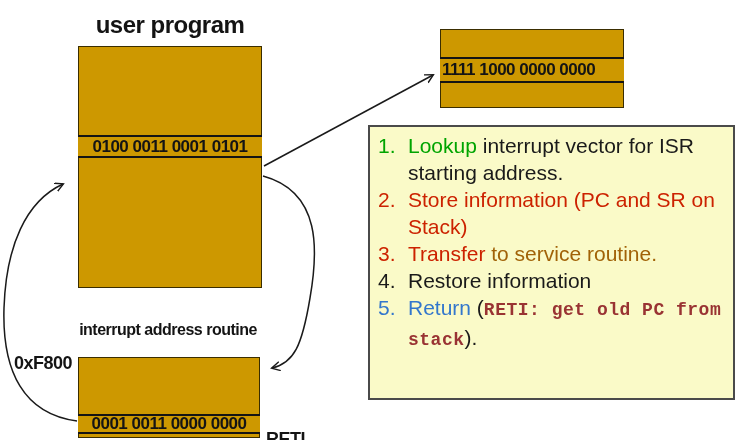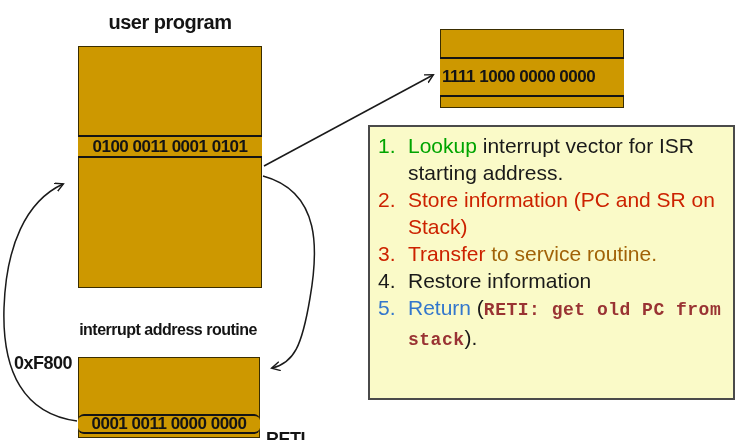--- a/index.html
+++ b/index.html
@@ -34,29 +34,29 @@
     white-space: nowrap;
   }
   .box-title {
     position: absolute;
     font-weight: bold;
     color: #141414;
     text-align: center;
     letter-spacing: -0.5px;
     white-space: nowrap;
   }
-  #user-program-title   { left: 70px; top: 11px;  width: 200px; font-size: 20px; }
+  #user-program-title   { left: 70px; top: 11px;  width: 200px; font-size: 24px; }
   #interrupt-vector-title { left: 430px; top: 0px; width: 204px; font-size: 24px; }
   #isr-title            { left: 60px; top: 321px; width: 216px; font-size: 16px; }
   #user-program-box { left: 78px;  top: 46px;  width: 184px; height: 242px; }
   #user-program-row { top: 88px; height: 23px; }
   #vector-box       { left: 440px; top: 29px;  width: 184px; height: 79px; }
-  #vector-row       { top: 27px; height: 40px; justify-content: flex-start; padding-left: 2px; }
+  #vector-row       { top: 27px; height: 26px; justify-content: flex-start; padding-left: 2px; }
   #isr-box          { left: 78px;  top: 357px; width: 182px; height: 81px; }
-  #isr-row          { top: 56px; height: 20px; border-radius: 6px; }
+  #isr-row          { top: 56px; height: 20px; }
   .side-label {
     position: absolute;
     font-weight: bold;
     font-size: 18px;
     color: #141414;
     letter-spacing: -0.5px;
     white-space: nowrap;
   }
   #addr-label { left: 14px;  top: 353px; }
   #reti-label { left: 266px; top: 413px; margin-top: 16px; }

